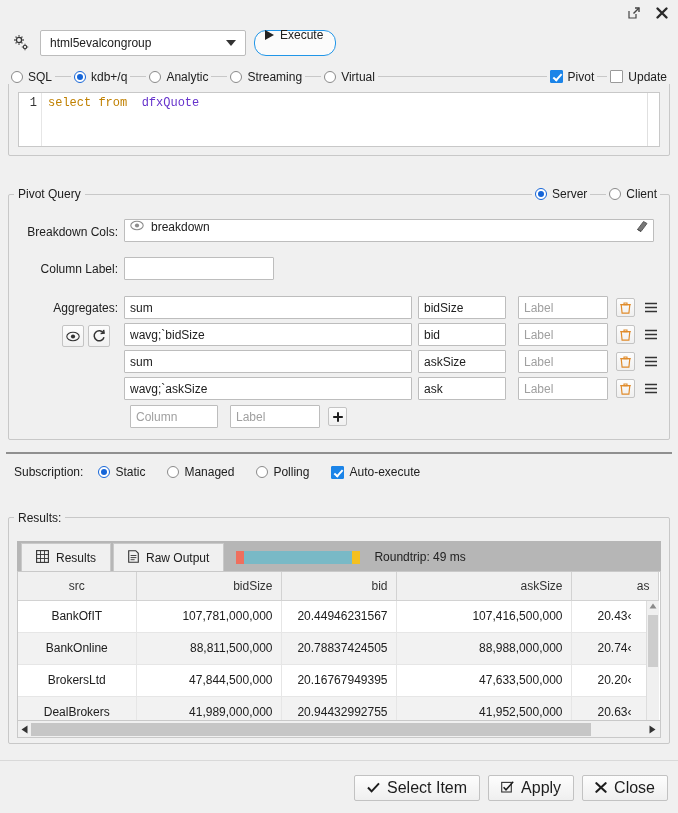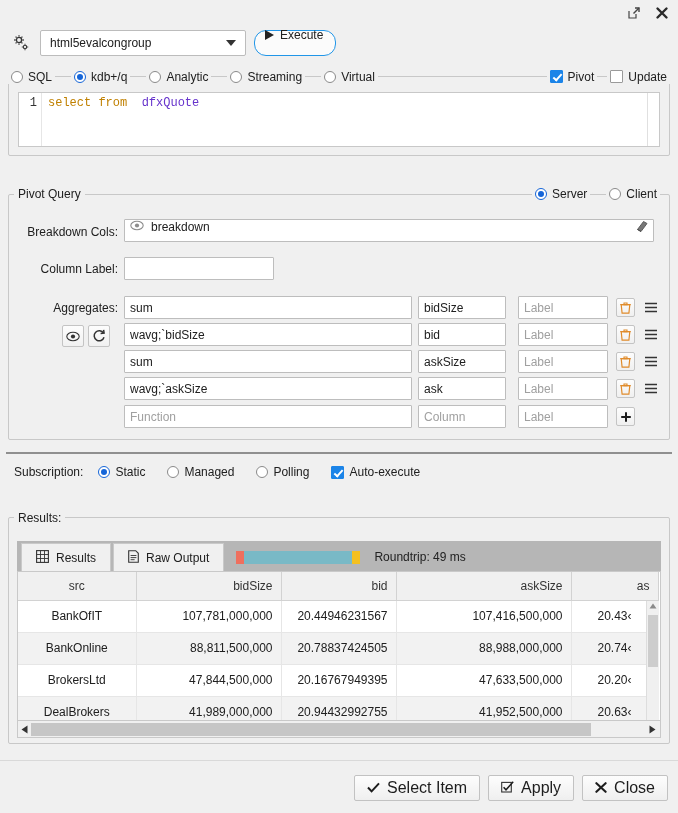--- a/index.html
+++ b/index.html
@@ -520,21 +520,20 @@
               <path d="M1 1.5 h12"></path>
               <path d="M1 5.5 h12"></path>
               <path d="M1 9.5 h12"></path>
             </g>
         </svg>
       </div>
     </div>
   </div>
 
   <div class="agg-row" style="top:405px;">
-    <div class="fld agg-fn ph">Function</div>
     <div class="fld agg-col ph">Column</div>
     <div class="fld agg-lbl ph">Label</div>
     <div class="agg-acts">
       <div class="sq-btn">
         <svg width="12" height="12" viewBox="0 0 12 12">
           <path d="M6 1.2 v9.6 M1.2 6 h9.6" stroke="#1d1d1d" stroke-width="2"></path>
         </svg>
       </div>
     </div>
   </div>

